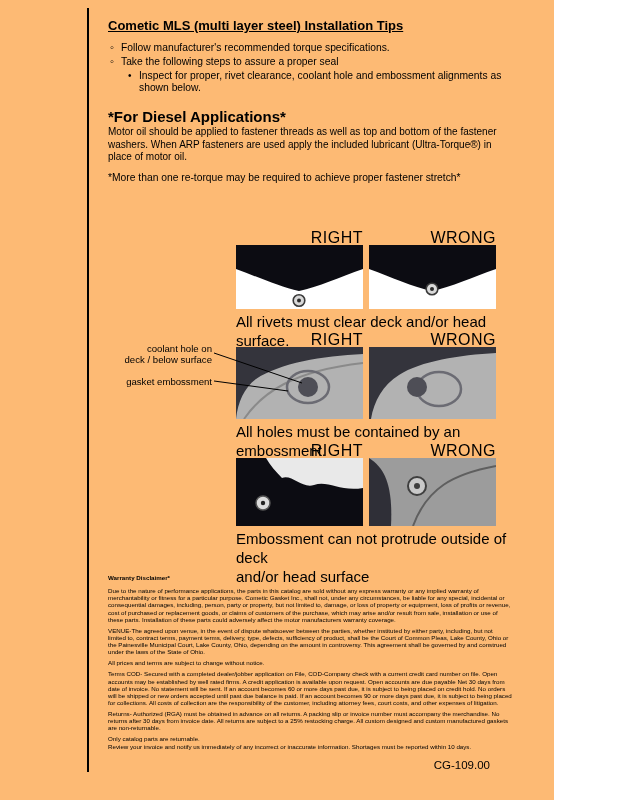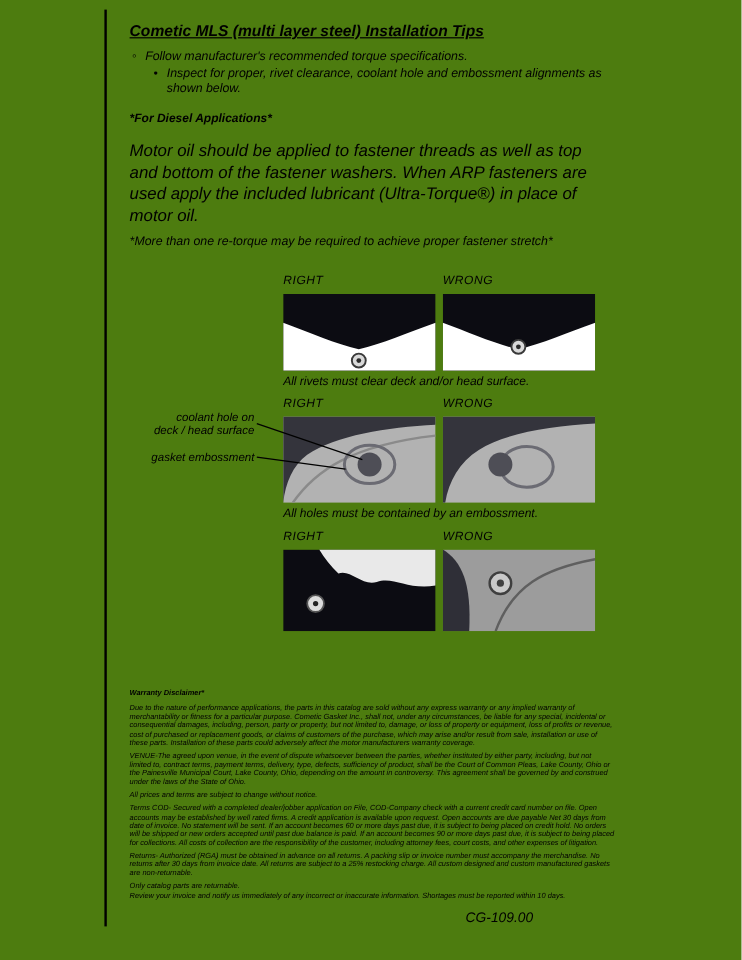--- a/index.html
+++ b/index.html
@@ -1,56 +1,57 @@
 <!DOCTYPE html>
 <html><head>
 <meta charset="utf-8">
 <style>
   * { margin:0; padding:0; box-sizing:border-box; }
   html,body { background:#ffffff; }
   body { font-family:"Liberation Sans", sans-serif; color:#000; }
-  .page { position:relative; width:618px; height:800px; background:#4d7c0f; overflow:hidden;font-style:italic; }
+  .page { position:relative; width:554px; height:800px; background:#fdba74; overflow:hidden; }
   .vrule { position:absolute; left:87px; top:8px; width:2px; height:764px; background:#000; }
 
   .content { position:absolute; left:108px; top:18px; width:412px; }
   .title { font-size:13px; font-weight:bold; text-decoration:underline; margin-bottom:9px; }
   .tips { list-style:none; font-size:10.3px; line-height:1.24; }
   .tips li { position:relative; padding-left:13px; margin-bottom:1px; }
   .tips li::before { content:"\25E6"; position:absolute; left:2px; top:-1px; font-size:11px; }
   .tips li.sub { margin-left:18px; }
   .tips li.sub::before { content:"\2022"; font-size:10px; top:0; }
-  .diesel-heading { font-weight:bold; font-size:10px; margin-top:13px; margin-bottom:12px; }
-  .para { font-size:14px; line-height:1.27; margin-bottom:8px; width:402px; }
+  .diesel-heading { font-weight:bold; font-size:15px; margin-top:13px; margin-bottom:1px; }
+  .para { font-size:10px; line-height:1.27; margin-bottom:8px; width:402px; }
   .note { font-size:10.3px; margin-top:3px; }
 
   .figs { position:absolute; inset:0; }
-  .fig-label { position:absolute; width:127px; text-align:left; font-size:10px; letter-spacing:0.5px; }
+  .fig-label { position:absolute; width:127px; text-align:right; font-size:16px; letter-spacing:0.5px; }
   .panel { position:absolute; display:block; }
-  .fig-caption { position:absolute; font-size:10px; line-height:1.25; }
+  .fig-caption { position:absolute; font-size:15px; line-height:1.25; }
   .callout { position:absolute; font-size:9.6px; text-align:right; line-height:1.18; width:120px; }
   .callout-lines { position:absolute; left:0; top:0; pointer-events:none; }
 
   .legal { position:absolute; left:108px; top:574px; width:404px; font-size:6.2px; line-height:1.15; }
   .legal .lg-head { font-weight:bold; margin-bottom:6px; }
   .legal p { margin-bottom:4px; }
   .legal p.tight { margin-bottom:0; }
 
-  .doc-number { position:absolute; left:388px; top:759px; width:90px; font-size:11.5px; text-align:left; }
+  .doc-number { position:absolute; left:400px; top:759px; width:90px; font-size:11.5px; text-align:right; }
 </style>
 </head>
 <body>
 
 <div class="page">
   <div class="vrule"></div>
 
   <div class="content">
     <div class="title">Cometic MLS (multi layer steel) Installation Tips</div>
 
     <ul class="tips">
       <li>Follow manufacturer's recommended torque specifications.</li>
+      <li>Take the following steps to assure a proper seal</li>
       <li class="sub">Inspect for proper, rivet clearance, coolant hole and embossment alignments as shown below.</li>
     </ul>
 
     <div class="diesel-heading">*For Diesel Applications*</div>
     <p class="para">Motor oil should be applied to fastener threads as well as top and bottom of the fastener washers. When ARP fasteners are used apply the included lubricant (Ultra-Torque®) in place of motor oil.</p>
     <p class="note">*More than one re-torque may be required to achieve proper fastener stretch*</p>
   </div>
 
   <div class="figs">
 
@@ -69,21 +70,21 @@
       <circle cx="63" cy="44" r="5.8" fill="#d9d9d9" stroke="#3a3a3a" stroke-width="1.6"></circle>
       <circle cx="63" cy="44" r="2" fill="#2a2a2a"></circle>
     </svg>
     <div class="fig-caption" style="left:236px; top:313px; width:280px;">All rivets must clear deck and/or head surface.</div>
 
     <span class="fig-label" style="left:236px; top:331px;">RIGHT</span>
     <span class="fig-label" style="left:369px; top:331px;">WRONG</span>
 
     <div class="callout" style="left:92px; top:343px;">
       <div>coolant hole on</div>
-      <div>deck / head surface</div>
+      <div>deck / below surface</div>
     </div>
     <div class="callout" style="left:92px; top:376px;">gasket embossment</div>
 
     <svg class="panel" style="left:236px; top:347px;" width="127" height="72" viewBox="0 0 127 72">
       <rect width="127" height="72" fill="#b2b2b2"></rect>
       <path d="M0,0 L127,0 L127,7 C86,9 44,16 20,32 C8,41 2,55 0,72 Z" fill="#34343c"></path>
       <path d="M8,72 C26,46 56,24 127,16" fill="none" stroke="#8a8a8a" stroke-width="2"></path>
       <ellipse cx="72" cy="40" rx="21" ry="16" fill="none" stroke="#6b6b73" stroke-width="2.5"></ellipse>
       <circle cx="72" cy="40" r="10" fill="#4e4e56"></circle>
     </svg>
@@ -104,20 +105,24 @@
       <circle cx="27" cy="45" r="7" fill="#dcdcdc" stroke="#555555" stroke-width="1.5"></circle>
       <circle cx="27" cy="45" r="2.2" fill="#222222"></circle>
     </svg>
     <svg class="panel" style="left:369px; top:458px;" width="127" height="68" viewBox="0 0 127 68">
       <rect width="127" height="68" fill="#9c9c9c"></rect>
       <path d="M0,0 C16,10 24,28 22,68 L0,68 Z" fill="#2f2f37"></path>
       <path d="M127,8 C84,16 58,30 44,68" fill="none" stroke="#5f5f5f" stroke-width="2"></path>
       <circle cx="48" cy="28" r="9" fill="#c9c9c9" stroke="#3f3f3f" stroke-width="2"></circle>
       <circle cx="48" cy="28" r="3" fill="#3f3f3f"></circle>
     </svg>
+    <div class="fig-caption" style="left:236px; top:530px; width:280px;">
+      <div>Embossment can not protrude outside of deck</div>
+      <div>and/or head surface</div>
+    </div>
 
     <svg class="callout-lines" width="618" height="800" viewBox="0 0 618 800">
       <line x1="214" y1="353" x2="302" y2="383" stroke="#000" stroke-width="1"></line>
       <line x1="214" y1="381" x2="288" y2="391" stroke="#000" stroke-width="1"></line>
     </svg>
   </div>
 
   <div class="legal">
     <div class="lg-head">Warranty Disclaimer*</div>
     <p>Due to the nature of performance applications, the parts in this catalog are sold without any express warranty or any implied warranty of merchantability or fitness for a particular purpose.  Cometic Gasket Inc., shall not, under any circumstances, be liable for any special, incidental or consequential damages, including, person, party or property, but not limited to, damage, or loss of property or equipment, loss of profits or revenue, cost of purchased or replacement goods, or claims of customers of the purchase, which may arise and/or result from sale, installation or use of these parts.  Installation of these parts could adversely affect the motor manufacturers warranty coverage.</p>

